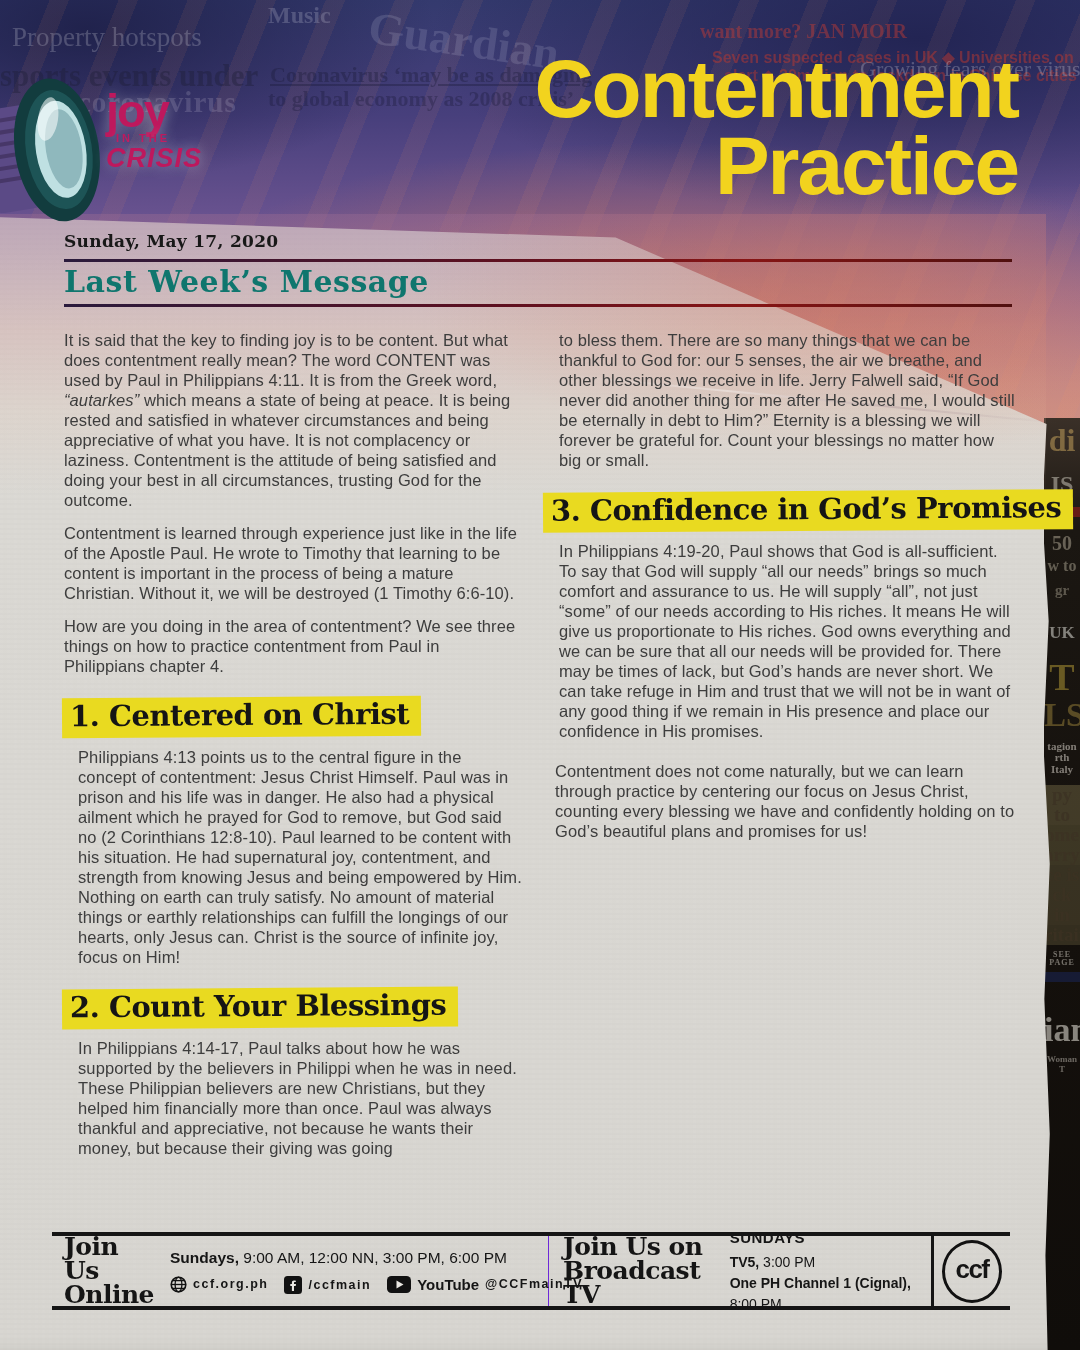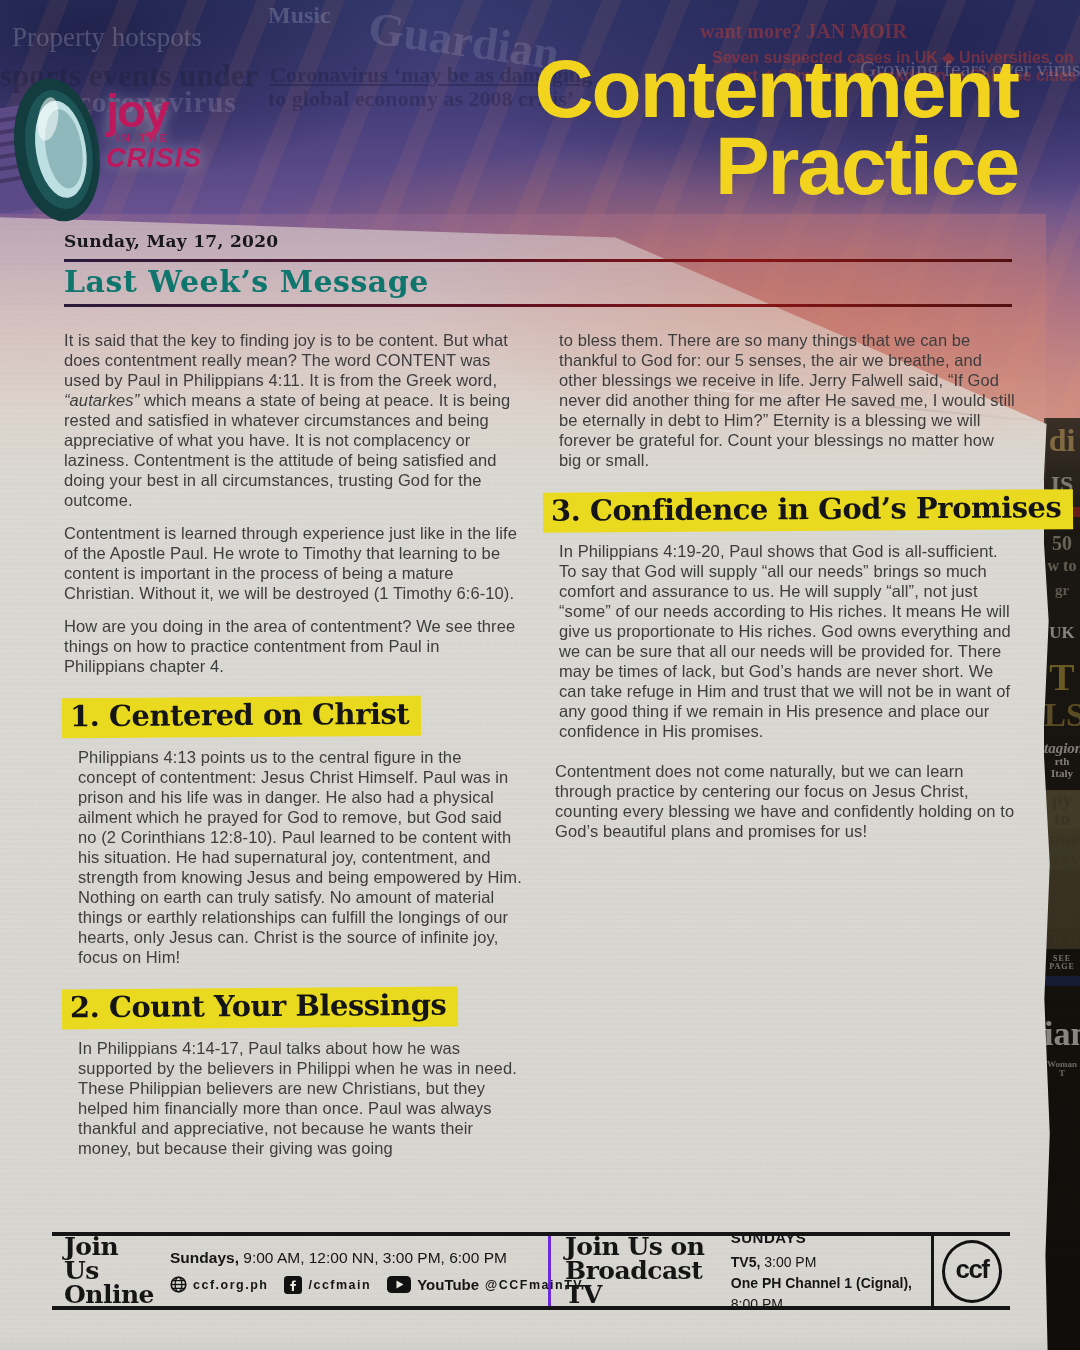--- a/index.html
+++ b/index.html
@@ -36,21 +36,21 @@
     text-align:center;}
   .strip span{display:block;font-family:"Liberation Serif",serif;font-weight:bold;line-height:1.05;}
   .ns0{font-size:32px;color:rgba(205,170,95,.5);margin-top:6px;}
   .ns1{font-size:24px;color:rgba(232,228,214,.45);margin-top:14px;}
   .ns2{font-size:20px;color:rgba(222,212,190,.4);margin-top:16px;}
   .ns3{font-size:16px;color:rgba(222,212,190,.38);margin-top:4px;}
   .ns4{font-size:15px;color:rgba(222,212,190,.35);margin-top:8px;}
   .ns5{font-size:17px;color:rgba(240,240,232,.5);margin-top:26px;}
   .ns6{font-size:38px;color:rgba(205,175,60,.45);margin-top:16px;}
   .ns7{font-size:33px;color:rgba(190,160,70,.4);}
-  .ns8{font-size:15px;color:rgba(235,230,220,.5);margin-top:8px;font-weight:normal;font-style:italic;}
+  .ns8{font-size:11px;color:rgba(235,230,220,.5);margin-top:8px;font-weight:normal;}
   .ns9{font-size:11px;color:rgba(235,230,220,.5);}
   .ns10{font-size:19px;color:rgba(60,50,35,.85);margin-top:10px;background:rgba(200,185,120,.25);}
   .ns11{font-size:19px;color:rgba(60,50,35,.8);background:rgba(200,185,120,.22);}
   .ns12{font-size:19px;color:rgba(60,50,35,.8);background:rgba(200,185,120,.22);}
   .ns13{font-size:19px;color:rgba(60,50,35,.78);background:rgba(200,185,120,.2);}
   .ns14{font-size:19px;color:rgba(60,50,35,.78);background:rgba(200,185,120,.2);}
   .ns15{font-size:19px;color:rgba(60,50,35,.75);background:rgba(200,185,120,.18);}
   .ns16{font-size:8px;color:rgba(235,230,220,.45);margin-top:6px;letter-spacing:1px;}
   .ns17{font-size:34px;color:rgba(235,231,222,.55);margin-top:30px;}
   .ns18{font-size:9px;color:rgba(235,230,220,.4);margin-top:8px;font-weight:normal;}
@@ -101,28 +101,28 @@
   .closing{padding-left:10px;margin-top:20px !important;}
   .hl{display:inline-block;background:#e9da20;color:#151515;white-space:nowrap;
     font-family:"DejaVu Serif",serif;font-weight:bold;font-size:29px;line-height:1;
     padding:4px 12px 7px 8px;margin:8px 0 10px -2px;transform:rotate(-.4deg);letter-spacing:-.5px;}
   .em{font-style:italic;}
 
   
   .footer{position:absolute;left:52px;top:1232px;width:958px;height:70px;z-index:4;color:#151515;
     border-top:4px solid #151515;border-bottom:4px solid #151515;display:flex;align-items:stretch;}
   .fcell{display:flex;align-items:center;}
-  .fcell1{width:476px;border-right:3px solid #6d28d9;gap:16px;padding:6px 8px 6px 12px;}
+  .fcell1{width:476px;border-right:1px solid #6d28d9;gap:16px;padding:6px 8px 6px 12px;}
   .fcell2{flex:1;border-right:3px solid #151515;gap:18px;padding:6px 8px 6px 14px;}
   .fcell3{width:76px;justify-content:center;}
   .flabel{font-family:"DejaVu Serif",serif;font-weight:bold;font-size:25px;line-height:.95;letter-spacing:-.5px;}
   .fsched{flex:1;}
   .fline1{font-size:15.5px;margin-bottom:9px;white-space:nowrap;}
   .b{font-weight:bold;}
-  .fsocial{display:flex;align-items:center;gap:16px;font-weight:bold;font-size:12.5px;letter-spacing:1.5px;white-space:nowrap;}
+  .fsocial{display:flex;align-items:flex-start;gap:16px;font-weight:bold;font-size:12.5px;letter-spacing:1.5px;white-space:nowrap;}
   .soc{display:flex;align-items:center;gap:6px;}
   .fbinfo{font-size:14px;line-height:1.5;}
   .fday{font-weight:bold;font-size:15px;letter-spacing:.5px;margin-bottom:2px;}
   .ccf-circle{width:54px;height:54px;border:3.5px solid #111;border-radius:50%;
     display:flex;align-items:center;justify-content:center;
     font-weight:bold;font-size:26px;letter-spacing:-1.5px;padding-bottom:3px;}
   .icon svg{display:block;}
 </style>
 </head>
 <body>

